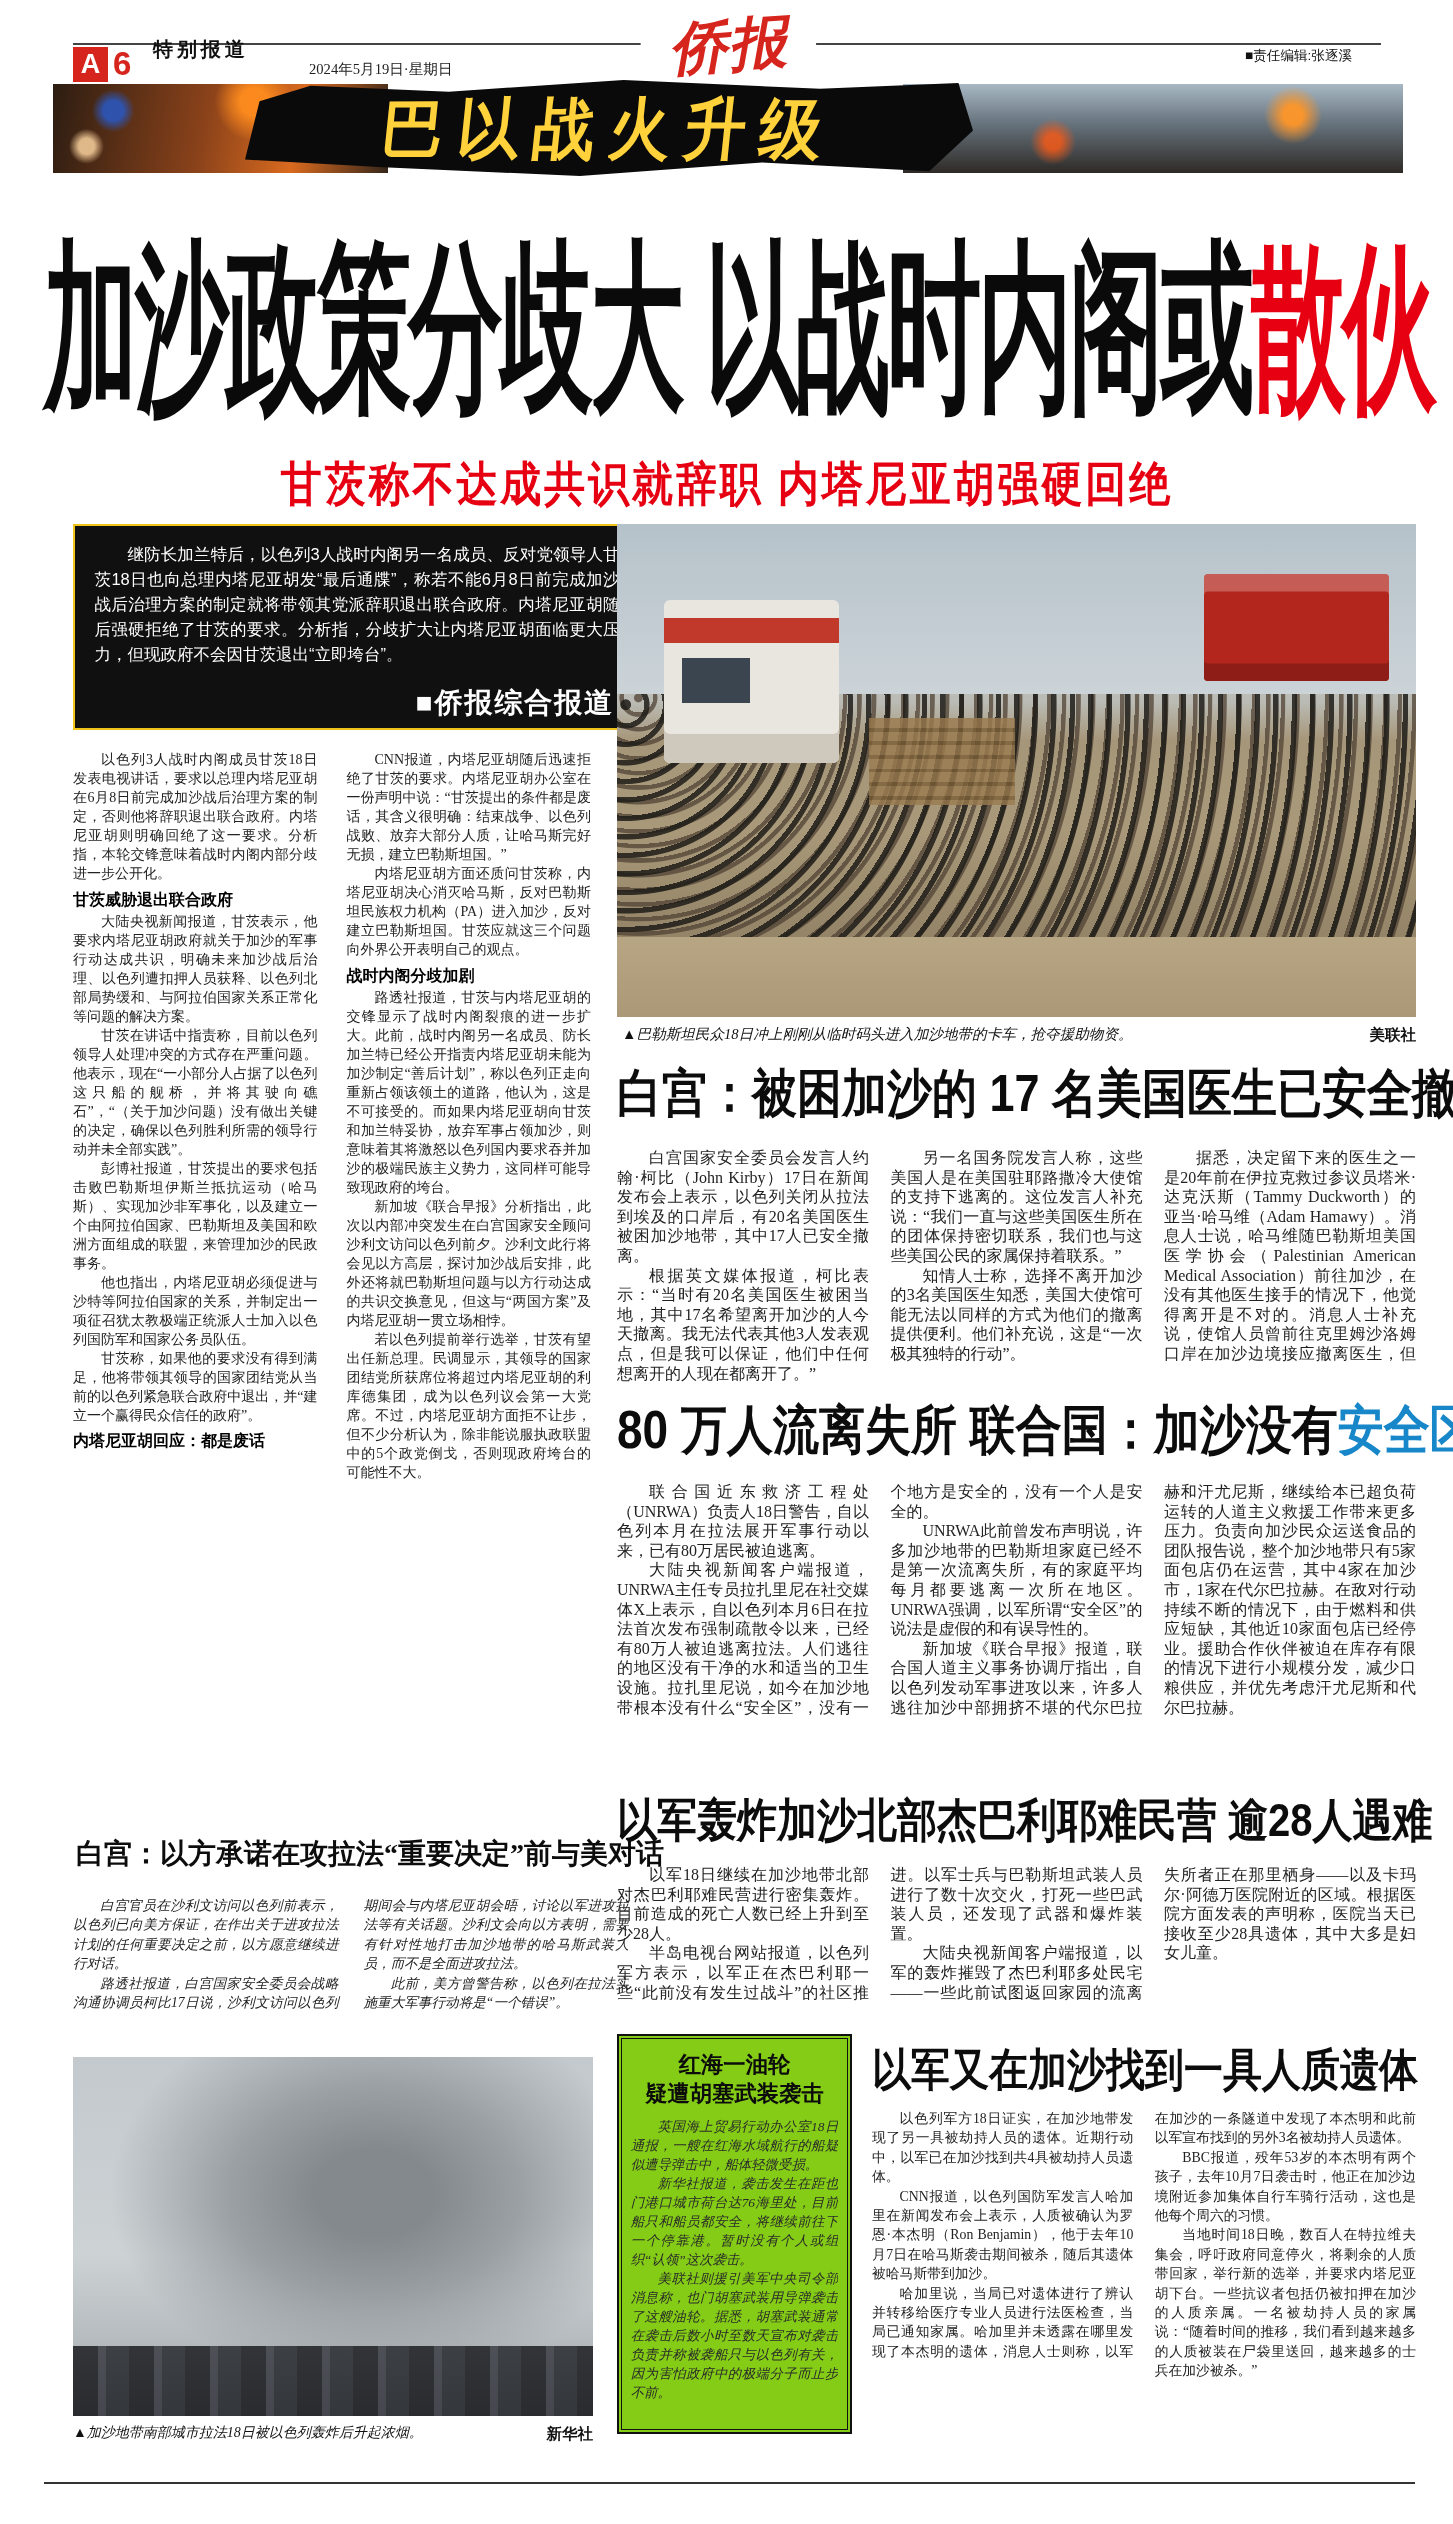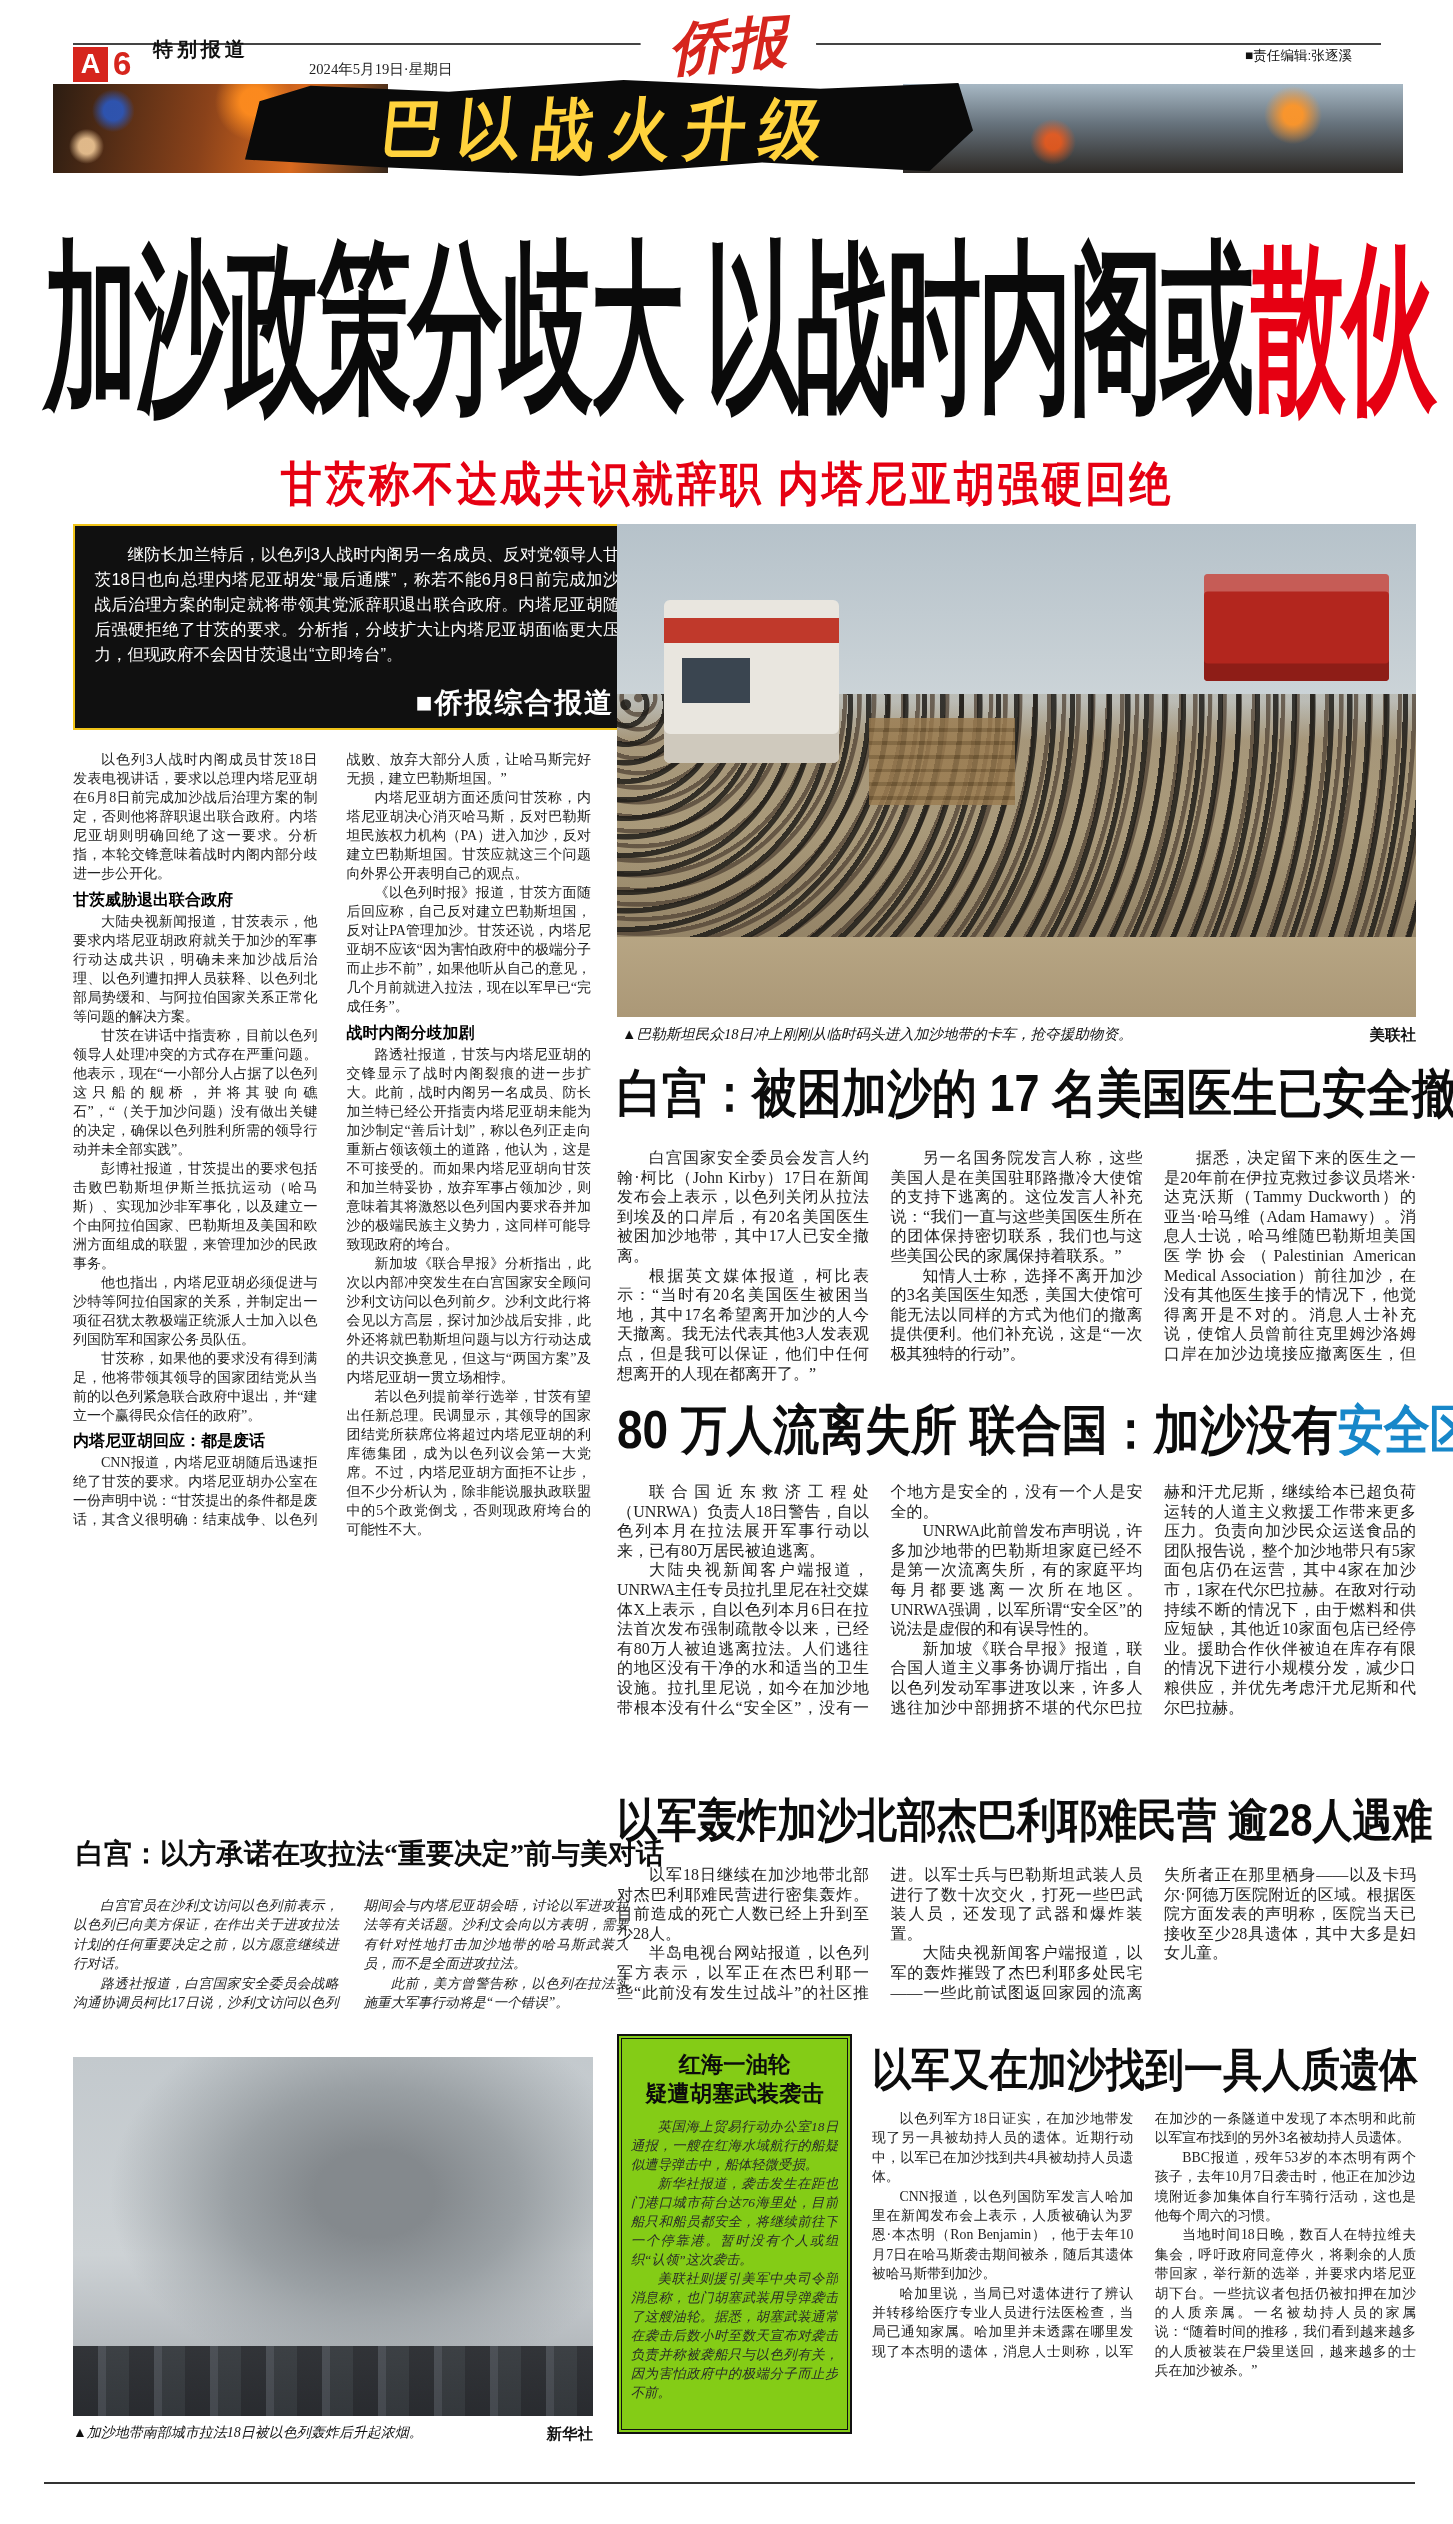--- a/index.html
+++ b/index.html
@@ -161,21 +161,20 @@
       <p>以色列3人战时内阁成员甘茨18日发表电视讲话，要求以总理内塔尼亚胡在6月8日前完成加沙战后治理方案的制定，否则他将辞职退出联合政府。内塔尼亚胡则明确回绝了这一要求。分析指，本轮交锋意味着战时内阁内部分歧进一步公开化。</p>
       <h4>甘茨威胁退出联合政府</h4>
       <p>大陆央视新闻报道，甘茨表示，他要求内塔尼亚胡政府就关于加沙的军事行动达成共识，明确未来加沙战后治理、以色列遭扣押人员获释、以色列北部局势缓和、与阿拉伯国家关系正常化等问题的解决方案。</p>
       <p>甘茨在讲话中指责称，目前以色列领导人处理冲突的方式存在严重问题。他表示，现在“一小部分人占据了以色列这只船的舰桥，并将其驶向礁石”，“（关于加沙问题）没有做出关键的决定，确保以色列胜利所需的领导行动并未全部实践”。</p>
       <p>彭博社报道，甘茨提出的要求包括击败巴勒斯坦伊斯兰抵抗运动（哈马斯）、实现加沙非军事化，以及建立一个由阿拉伯国家、巴勒斯坦及美国和欧洲方面组成的联盟，来管理加沙的民政事务。</p>
       <p>他也指出，内塔尼亚胡必须促进与沙特等阿拉伯国家的关系，并制定出一项征召犹太教极端正统派人士加入以色列国防军和国家公务员队伍。</p>
       <p>甘茨称，如果他的要求没有得到满足，他将带领其领导的国家团结党从当前的以色列紧急联合政府中退出，并“建立一个赢得民众信任的政府”。</p>
       <h4>内塔尼亚胡回应：都是废话</h4>
       <p>CNN报道，内塔尼亚胡随后迅速拒绝了甘茨的要求。内塔尼亚胡办公室在一份声明中说：“甘茨提出的条件都是废话，其含义很明确：结束战争、以色列战败、放弃大部分人质，让哈马斯完好无损，建立巴勒斯坦国。”</p>
       <p>内塔尼亚胡方面还质问甘茨称，内塔尼亚胡决心消灭哈马斯，反对巴勒斯坦民族权力机构（PA）进入加沙，反对建立巴勒斯坦国。甘茨应就这三个问题向外界公开表明自己的观点。</p>
-      <p>《以色列时报》报道，甘茨方面随后回应称，自己反对建立巴勒斯坦国，反对让PA管理加沙。甘茨还说，内塔尼亚胡不应该“因为害怕政府中的极端分子而止步不前”，如果他听从自己的意见，几个月前就进入拉法，现在以军早已“完成任务”。</p>
       <h4>战时内阁分歧加剧</h4>
       <p>路透社报道，甘茨与内塔尼亚胡的交锋显示了战时内阁裂痕的进一步扩大。此前，战时内阁另一名成员、防长加兰特已经公开指责内塔尼亚胡未能为加沙制定“善后计划”，称以色列正走向重新占领该领土的道路，他认为，这是不可接受的。而如果内塔尼亚胡向甘茨和加兰特妥协，放弃军事占领加沙，则意味着其将激怒以色列国内要求吞并加沙的极端民族主义势力，这同样可能导致现政府的垮台。</p>
       <p>新加坡《联合早报》分析指出，此次以内部冲突发生在白宫国家安全顾问沙利文访问以色列前夕。沙利文此行将会见以方高层，探讨加沙战后安排，此外还将就巴勒斯坦问题与以方行动达成的共识交换意见，但这与“两国方案”及内塔尼亚胡一贯立场相悖。</p>
       <p>若以色列提前举行选举，甘茨有望出任新总理。民调显示，其领导的国家团结党所获席位将超过内塔尼亚胡的利库德集团，成为以色列议会第一大党席。不过，内塔尼亚胡方面拒不让步，但不少分析认为，除非能说服执政联盟中的5个政党倒戈，否则现政府垮台的可能性不大。</p>
     </div>
 
   <div class="abs story-headline hl-a">白宫：被困加沙的 17 名美国医生已安全撤离</div>
   <div class="abs body-cols body-a">
       <p>白宫国家安全委员会发言人约翰·柯比（John Kirby）17日在新闻发布会上表示，以色列关闭从拉法到埃及的口岸后，有20名美国医生被困加沙地带，其中17人已安全撤离。</p>
       <p>根据英文媒体报道，柯比表示：“当时有20名美国医生被困当地，其中17名希望离开加沙的人今天撤离。我无法代表其他3人发表观点，但是我可以保证，他们中任何想离开的人现在都离开了。”</p>

